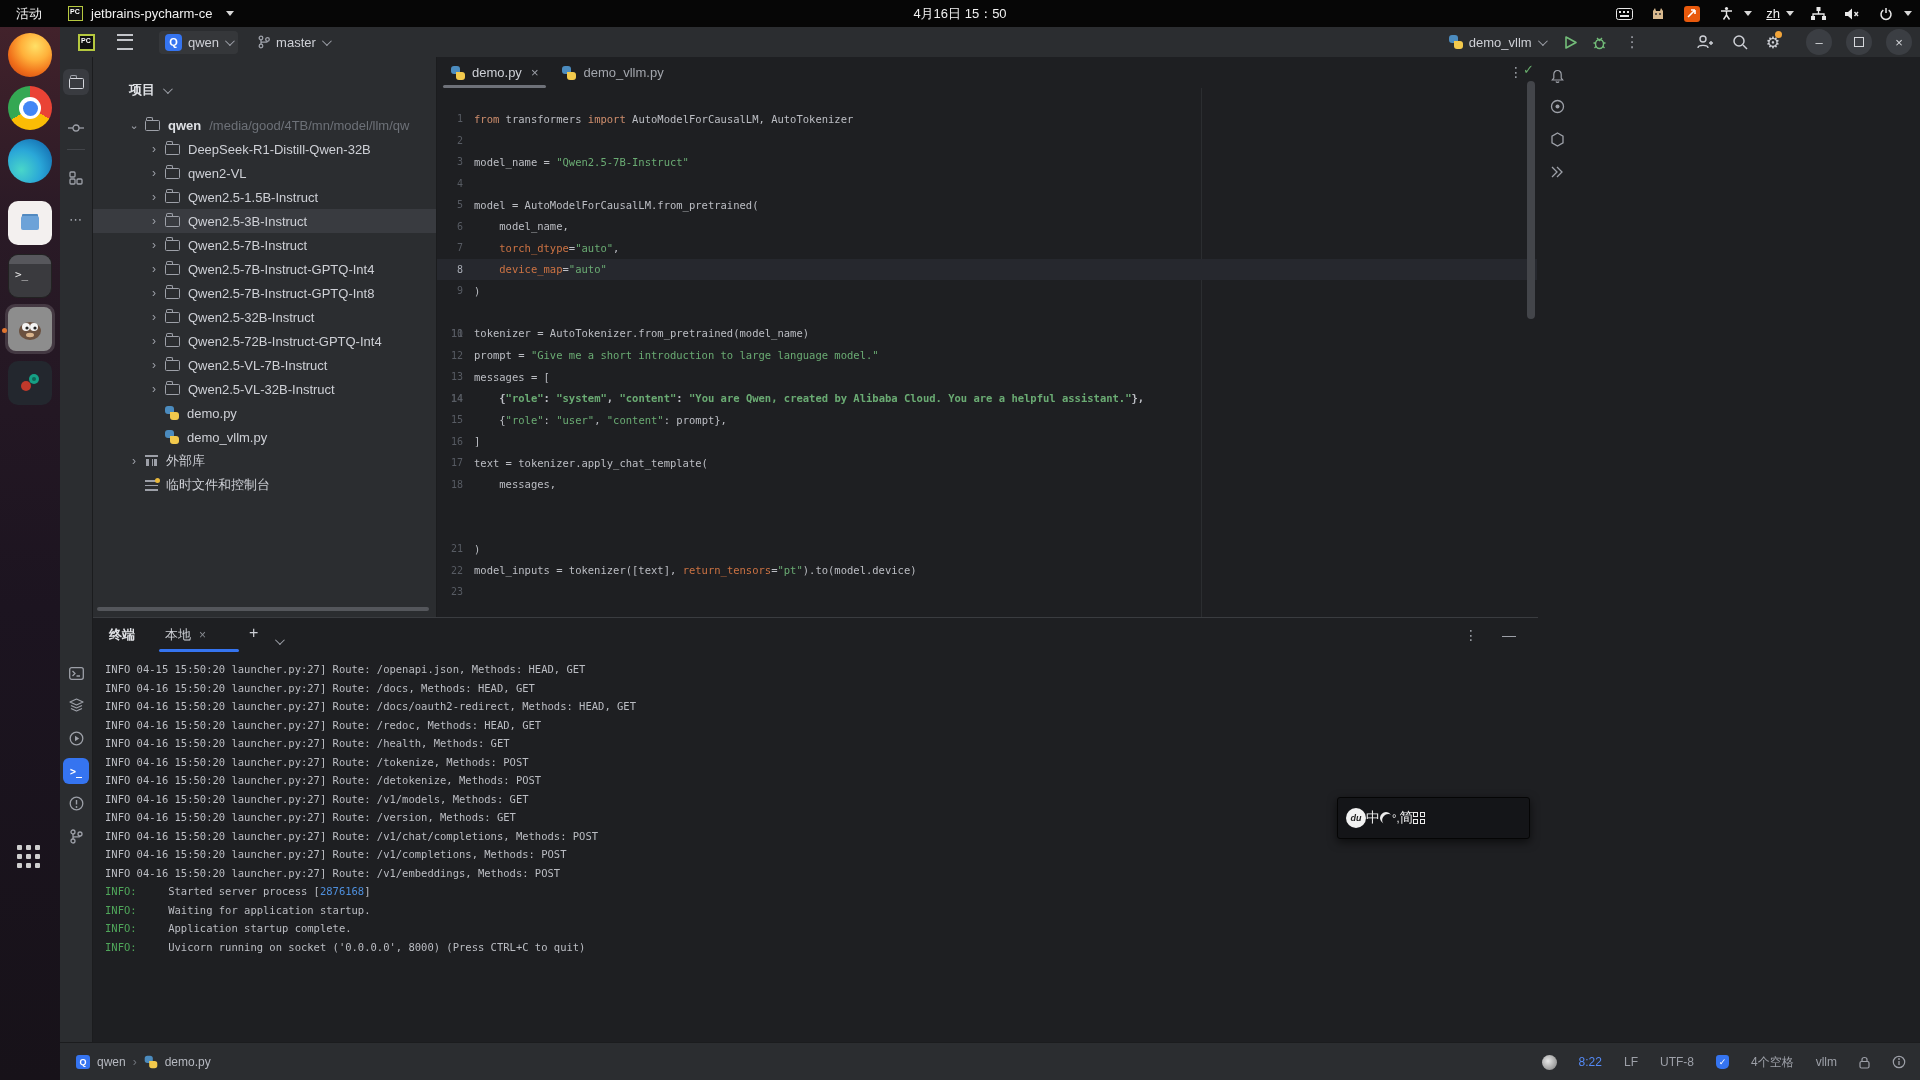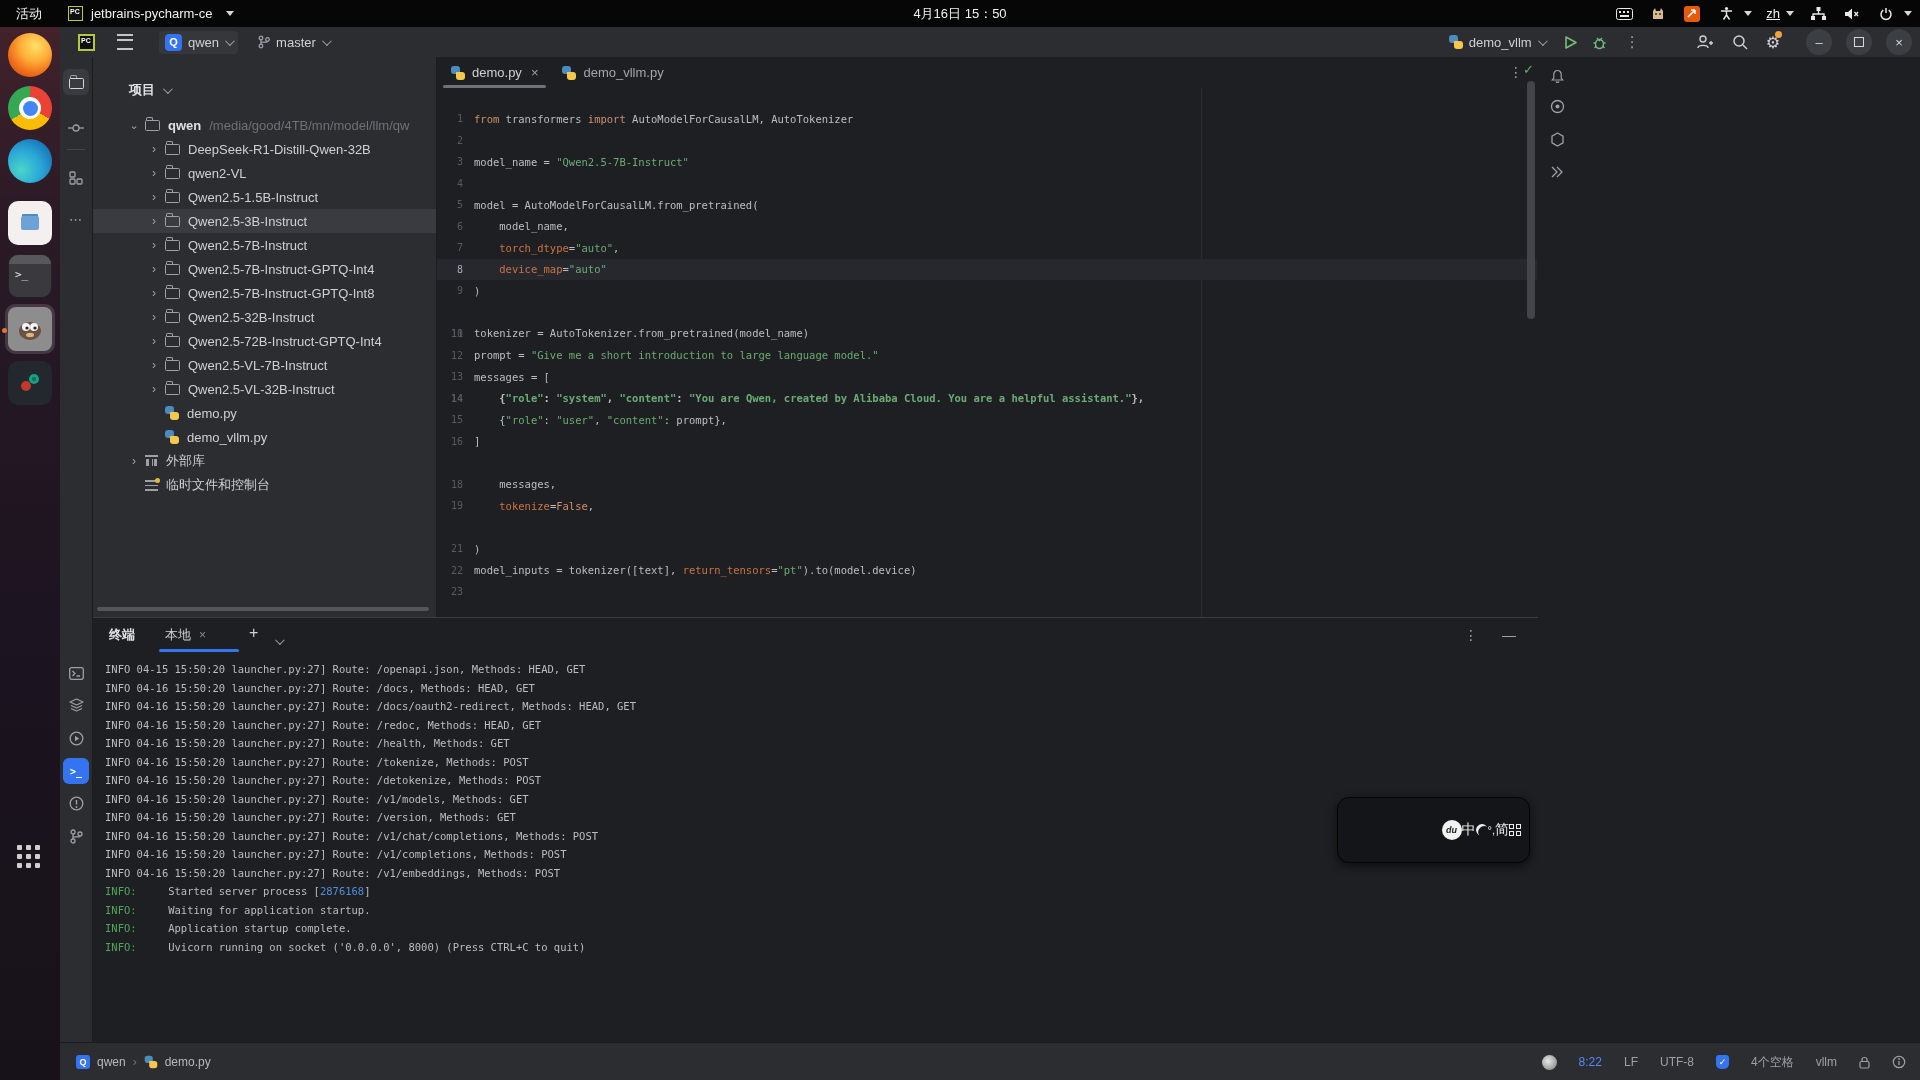--- a/index.html
+++ b/index.html
@@ -112,22 +112,22 @@
   
   #status{left:0;top:1015px;width:1860px;height:38px;background:#2b2d30;border-top:1px solid #1b1c1e;font-size:12px;color:#9da0a8;}
   .crumbs{position:absolute;left:16px;top:0;height:38px;display:flex;align-items:center;gap:7px;}
   .st-right{position:absolute;right:14px;top:0;height:38px;display:flex;align-items:center;gap:22px;}
   .badge-q.small{width:14px;height:14px;font-size:9px;border-radius:3px;}
   .knot{width:15px;height:15px;border-radius:50%;background:radial-gradient(circle at 40% 40%,#e8e8e8,#9a9a9a 70%,#6e6e6e);}
   .shield{width:13px;height:14px;background:#3574f0;border-radius:3px 3px 5px 5px;display:flex;align-items:center;justify-content:center;color:#fff;font-size:9px;}
   .time-blue{color:#548af7;}
 
   
-  #ime{left:1337px;top:797px;width:175px;height:32px;background:#141518;border:1px solid #050505;border-radius:12px;
-       display:flex;align-items:center;justify-content:flex-end;padding:16px 8px;box-shadow:0 3px 10px rgba(0,0,0,.6);}
+  #ime{left:1337px;top:797px;width:175px;height:32px;background:#141518;border:1px solid #050505;border-radius:3px;
+       display:flex;align-items:center;justify-content:flex-start;padding:4px 8px;box-shadow:0 3px 10px rgba(0,0,0,.6);}
   .ime-logo{width:20px;height:20px;border-radius:50%;background:#f2f2f2;color:#222;font-size:9px;font-weight:bold;
             display:flex;align-items:center;justify-content:center;font-style:italic;}
   .ime-txt{color:#ececec;font-size:14px;}
   .moon{width:12px;height:12px;border-radius:50%;box-shadow:3px 0 0 0 #ececec inset;transform:rotate(45deg);}
   .ime-grid{display:grid;grid-template-columns:repeat(2,5px);grid-gap:2px;}
   .ime-grid i{width:5px;height:5px;border:1px solid #ececec;box-sizing:border-box;}
 
   svg{display:block;}
 </style>
 </head>
@@ -538,27 +538,27 @@
               <span class="code-text"><span class="tk-p">    {</span><span class="tk-s">"role"</span><span class="tk-p">: </span><span class="tk-s">"system"</span><span class="tk-p">, </span><span class="tk-s">"content"</span><span class="tk-p">: </span><span class="tk-s">"You are Qwen, created by Alibaba Cloud. You are a helpful assistant."</span><span class="tk-p">},</span></span>
             </div>
             <div class="code-row" style="top: 321px;">
               <span class="gutter">15</span>
               <span class="code-text"><span class="tk-p">    {</span><span class="tk-s">"role"</span><span class="tk-p">: </span><span class="tk-s">"user"</span><span class="tk-p">, </span><span class="tk-s">"content"</span><span class="tk-p">: prompt},</span></span>
             </div>
             <div class="code-row" style="top: 342.5px;">
               <span class="gutter">16</span>
               <span class="code-text"><span class="tk-p">]</span></span>
             </div>
+            <div class="code-row" style="top: 364px;">
+              <span class="gutter">17</span>
+              <span class="code-text"><span class="tk-p">text = tokenizer.apply_chat_template(</span></span>
+            </div>
             <div class="code-row" style="top: 385.5px;">
               <span class="gutter">18</span>
               <span class="code-text"><span class="tk-p">    messages,</span></span>
-            </div>
-            <div class="code-row" style="top: 407px;">
-              <span class="gutter">19</span>
-              <span class="code-text"><span class="tk-p">    </span><span class="tk-n">tokenize</span><span class="tk-p">=</span><span class="tk-k">False</span><span class="tk-p">,</span></span>
             </div>
             <div class="code-row" style="top: 450px;">
               <span class="gutter">21</span>
               <span class="code-text"><span class="tk-p">)</span></span>
             </div>
             <div class="code-row" style="top: 471.5px;">
               <span class="gutter">22</span>
               <span class="code-text"><span class="tk-p">model_inputs = tokenizer([text], </span><span class="tk-n">return_tensors</span><span class="tk-p">=</span><span class="tk-s">"pt"</span><span class="tk-p">).to(model.device)</span></span>
             </div>
             <div class="code-row" style="top: 493px;">

